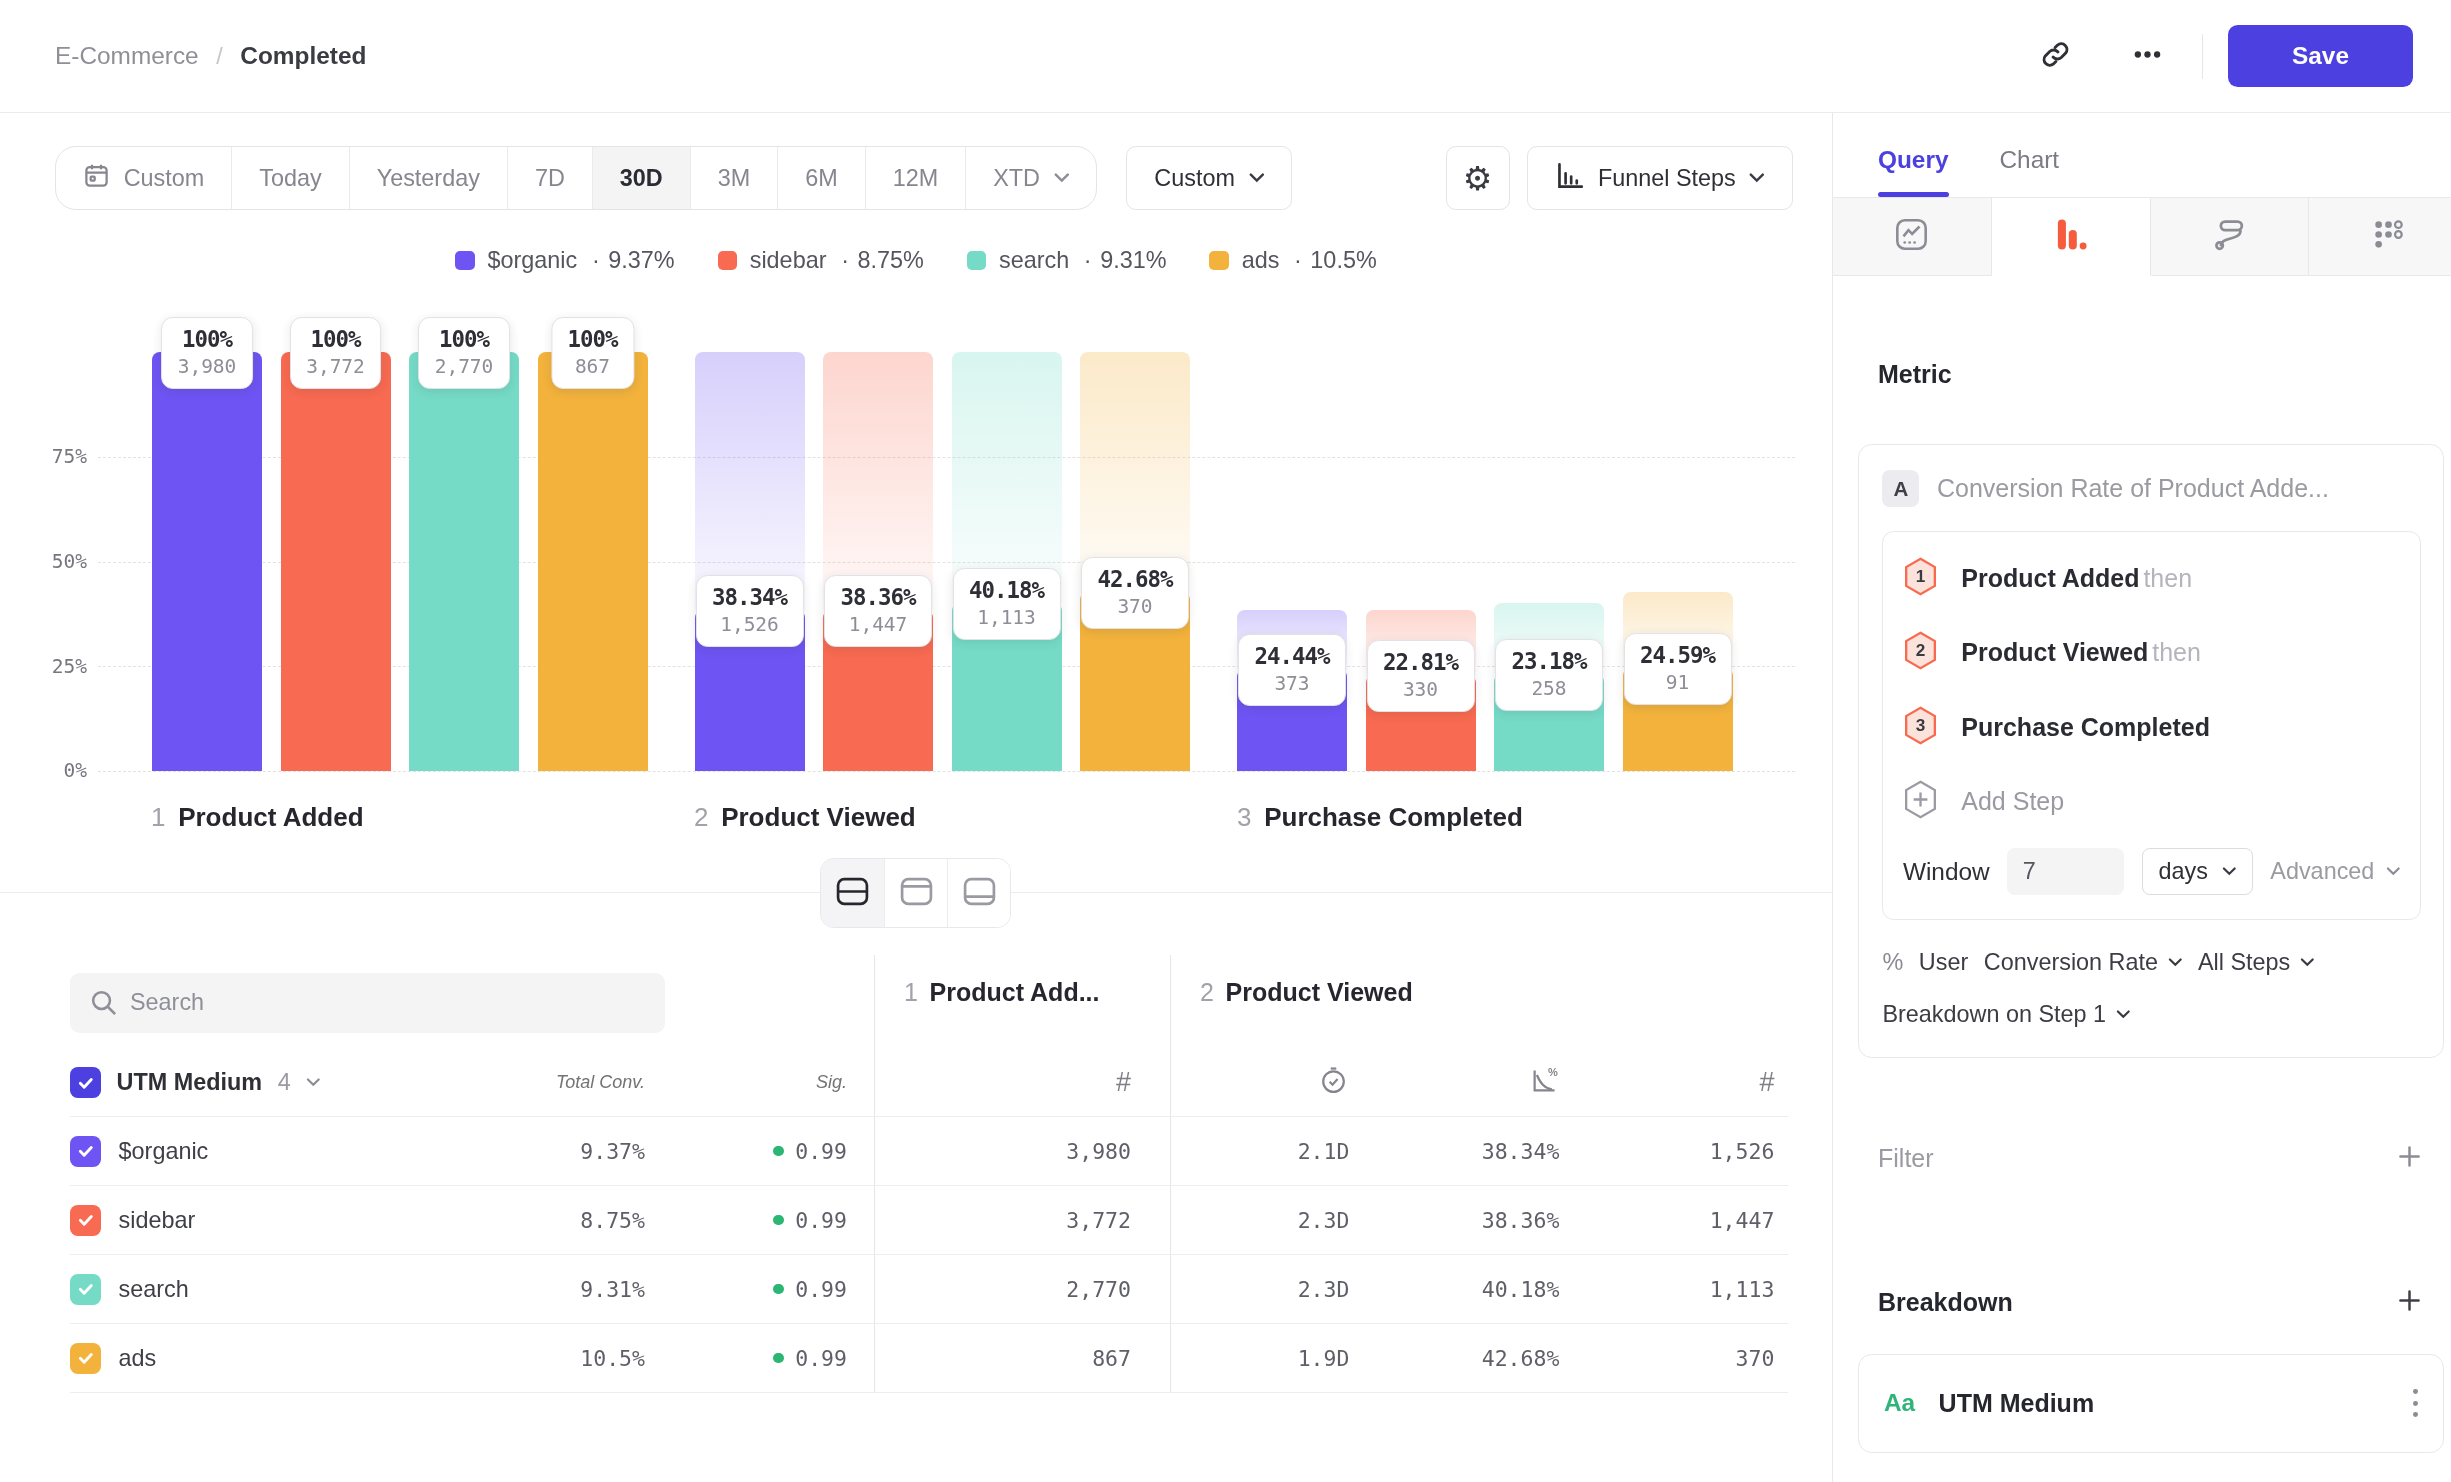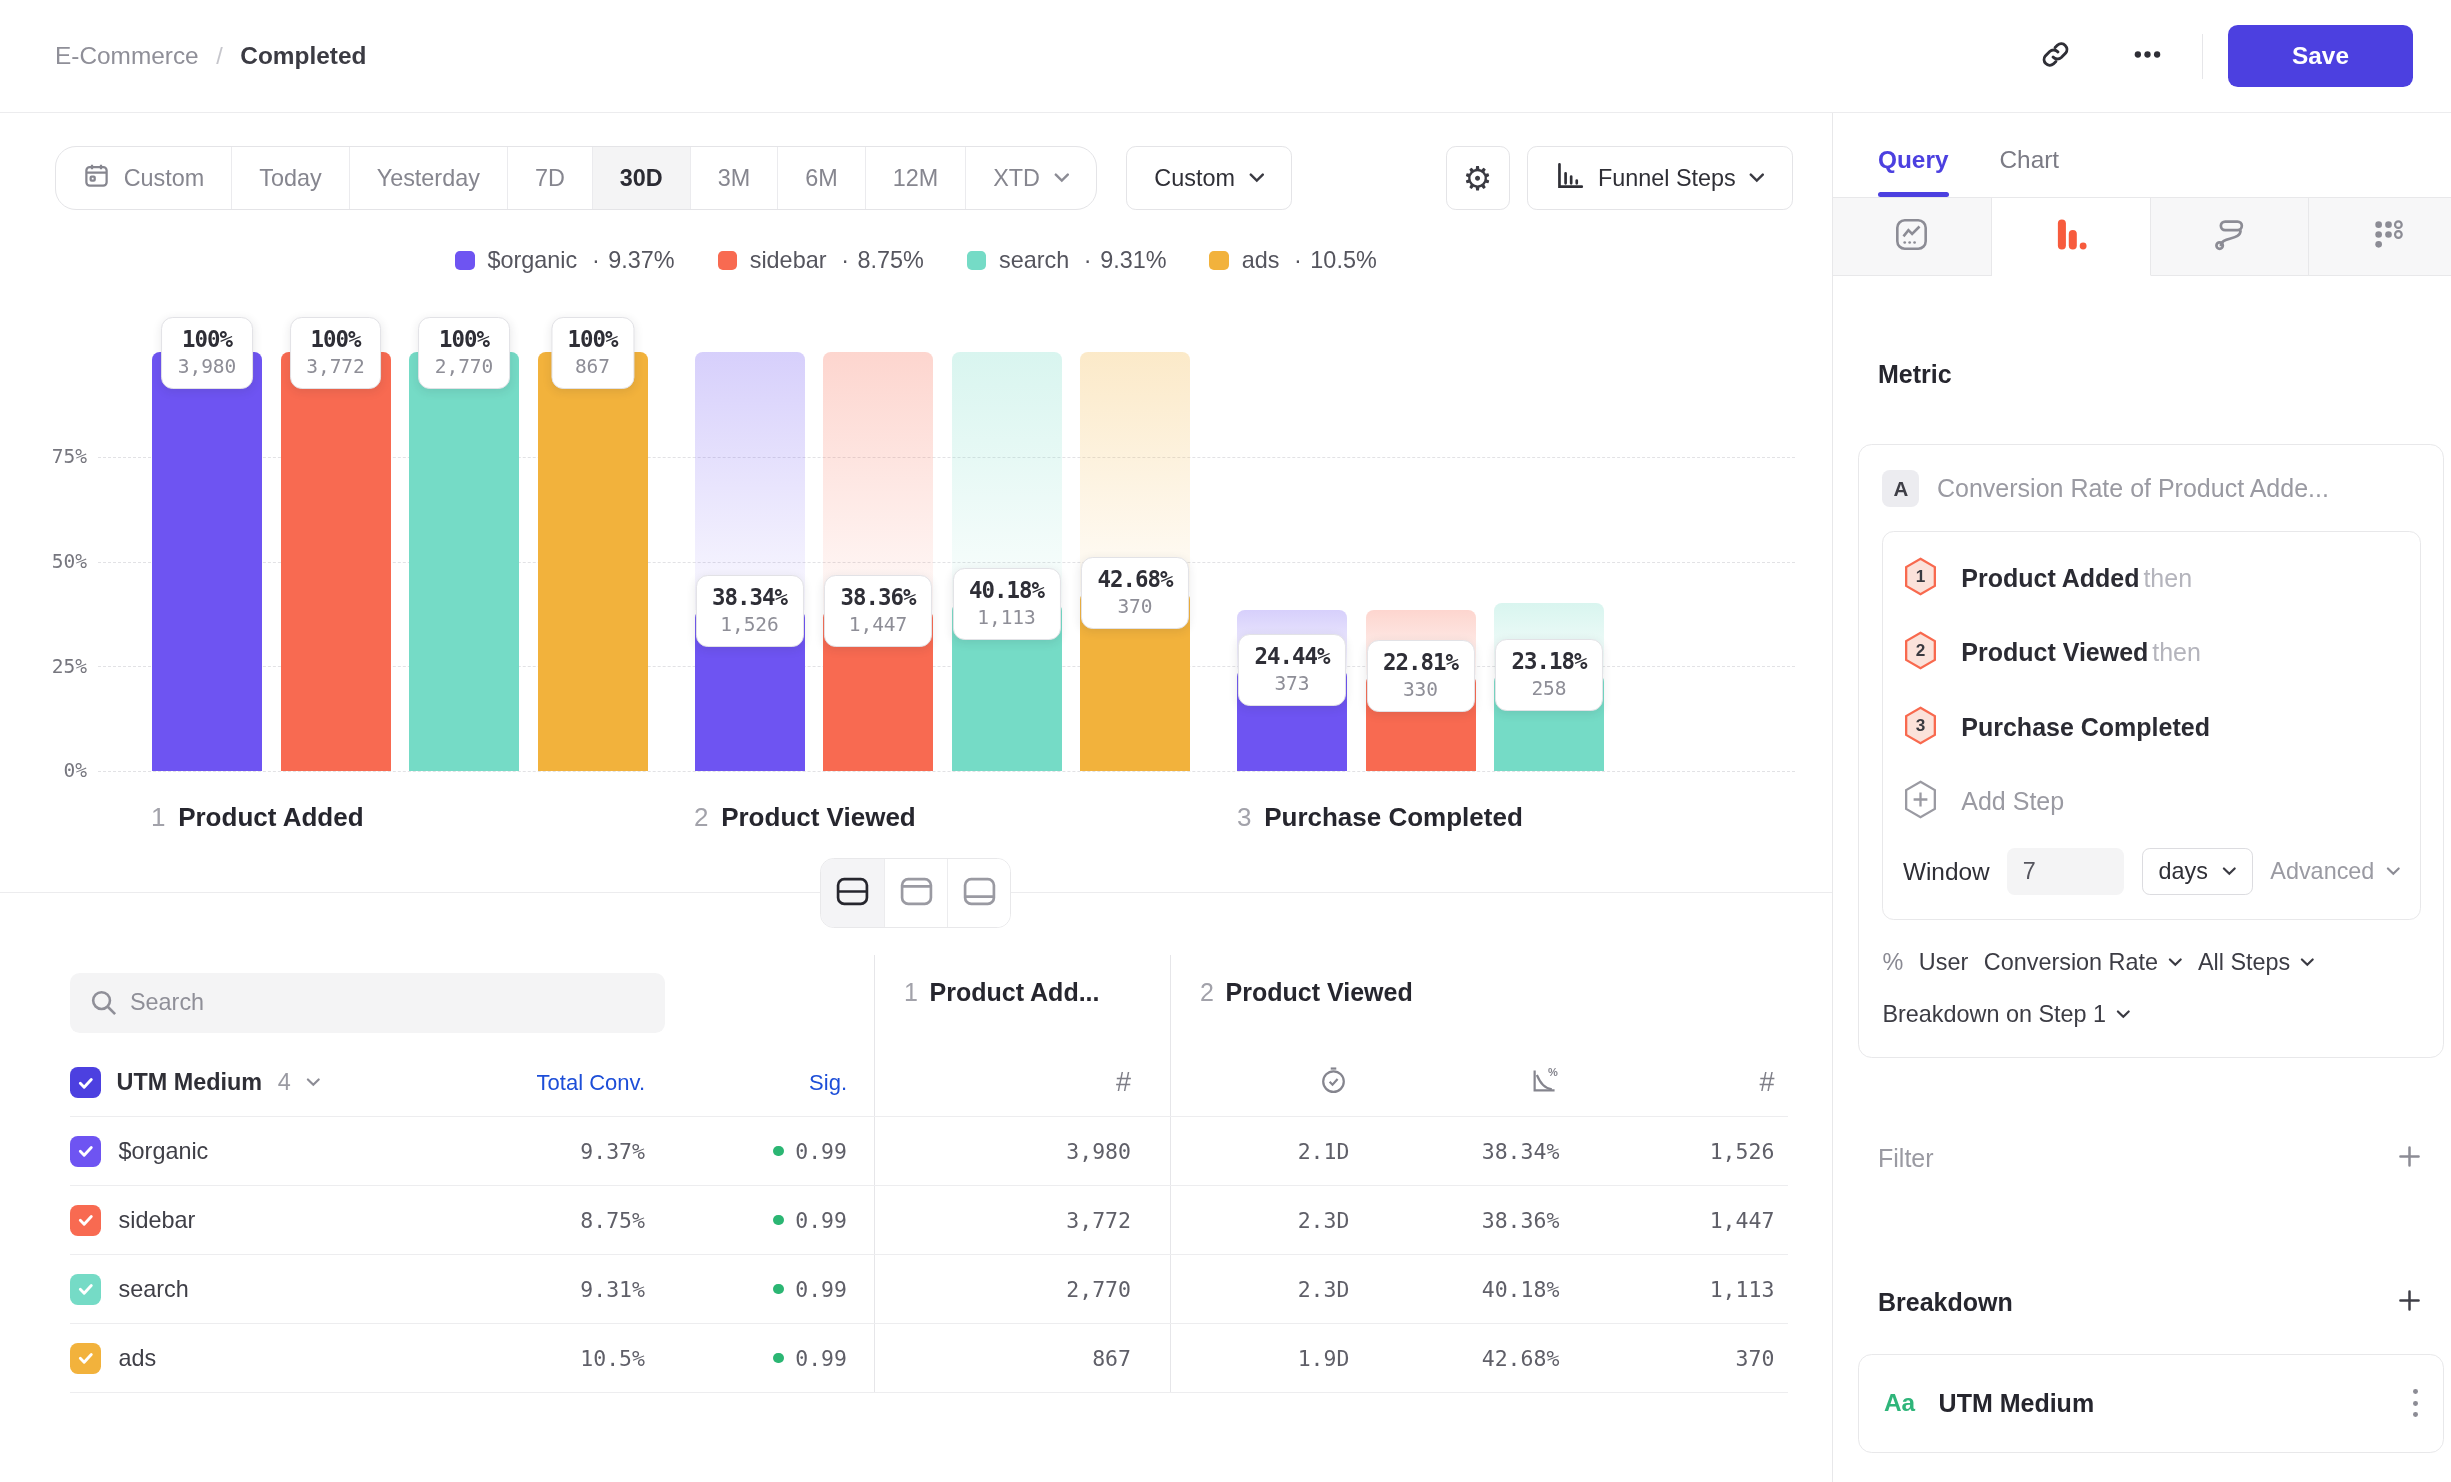--- a/index.html
+++ b/index.html
@@ -94,21 +94,21 @@
     padding:0 19.5px 0 60px; font-size:23.4px; color:#3b3b43; outline:none;
     font-family:"Liberation Sans", sans-serif; }
   .search-wrap input::placeholder { color:#8f8f98; }
   .search-wrap .mag { position:absolute; left:17.6px; top:14.6px; }
   .ghead { grid-column:4/5; padding:23.4px 0 0 29px; font-size:25px; display:flex; gap:11.7px;
     align-items:baseline; }
   .ghead2 { grid-column:5/8; }
   .ghead .num { color:#a2a2aa; }
   .ghead .nm { color:#26262e; font-weight:bold; }
   .cell-r { display:flex; justify-content:flex-end; align-items:center; height:100%; }
-  .hdr-txt { font-size:22px; color:#1d4ed8; font-weight:500; }
+  .hdr-txt { font-size:18px; color:#737373; font-weight:500;font-style:italic; }
   .bk-head { display:flex; align-items:center; gap:15.6px; }
   .bk-head .lbl { font-size:23.4px; font-weight:bold; color:#2f2f36; }
   .bk-head .cnt { font-size:23.4px; color:#9a9aa2; }
   .cbox { width:31px; height:31px; border-radius:7.8px; display:flex; align-items:center;
     justify-content:center; cursor:pointer; flex:0 0 31px; }
   .val { font-family:"DejaVu Sans Mono", monospace; font-size:21.5px; color:#5f5f68; }
   .name-cell { display:flex; align-items:center; gap:17.6px; font-size:23.4px; color:#3f3f47; }
   .sig-cell { display:flex; align-items:center; gap:11.7px; }
   .dot { width:10.7px; height:10.7px; border-radius:50%; background:#2bb673; }
   .pr28 { padding-right:27px; } .pr40 { padding-right:39px; } .pr16 { padding-right:15.6px; }
@@ -380,20 +380,28 @@
                 </div>
               </div>
               <div class="bar-slot">
                 <div class="ghost" style="bottom: 23.18%; height: 17%; background: linear-gradient(rgba(117, 219, 198, 0.28), rgba(117, 219, 198, 0.04));"></div>
                 <div class="solid" style="height: 23.18%; background: rgb(117, 219, 198);"></div>
                 <div class="tooltip" style="bottom: 60px;">
                   <span class="tt-pct">23.18%</span>
                   <span class="tt-val">258</span>
                 </div>
               </div>
+              <div class="bar-slot">
+                <div class="ghost" style="bottom: 24.59%; height: 18.09%; background: linear-gradient(rgba(242, 178, 60, 0.28), rgba(242, 178, 60, 0.04));"></div>
+                <div class="solid" style="height: 24.59%; background: rgb(242, 178, 60);"></div>
+                <div class="tooltip" style="bottom: 66px;">
+                  <span class="tt-pct">24.59%</span>
+                  <span class="tt-val">91</span>
+                </div>
+              </div>
             </div>
           </div>
       </div>
       <div class="step-labels" id="step-labels">
           <div class="step-label">
             <span class="num">1</span>
             <span class="nm">Product Added</span>
           </div>
           <div class="step-label">
             <span class="num">2</span>

